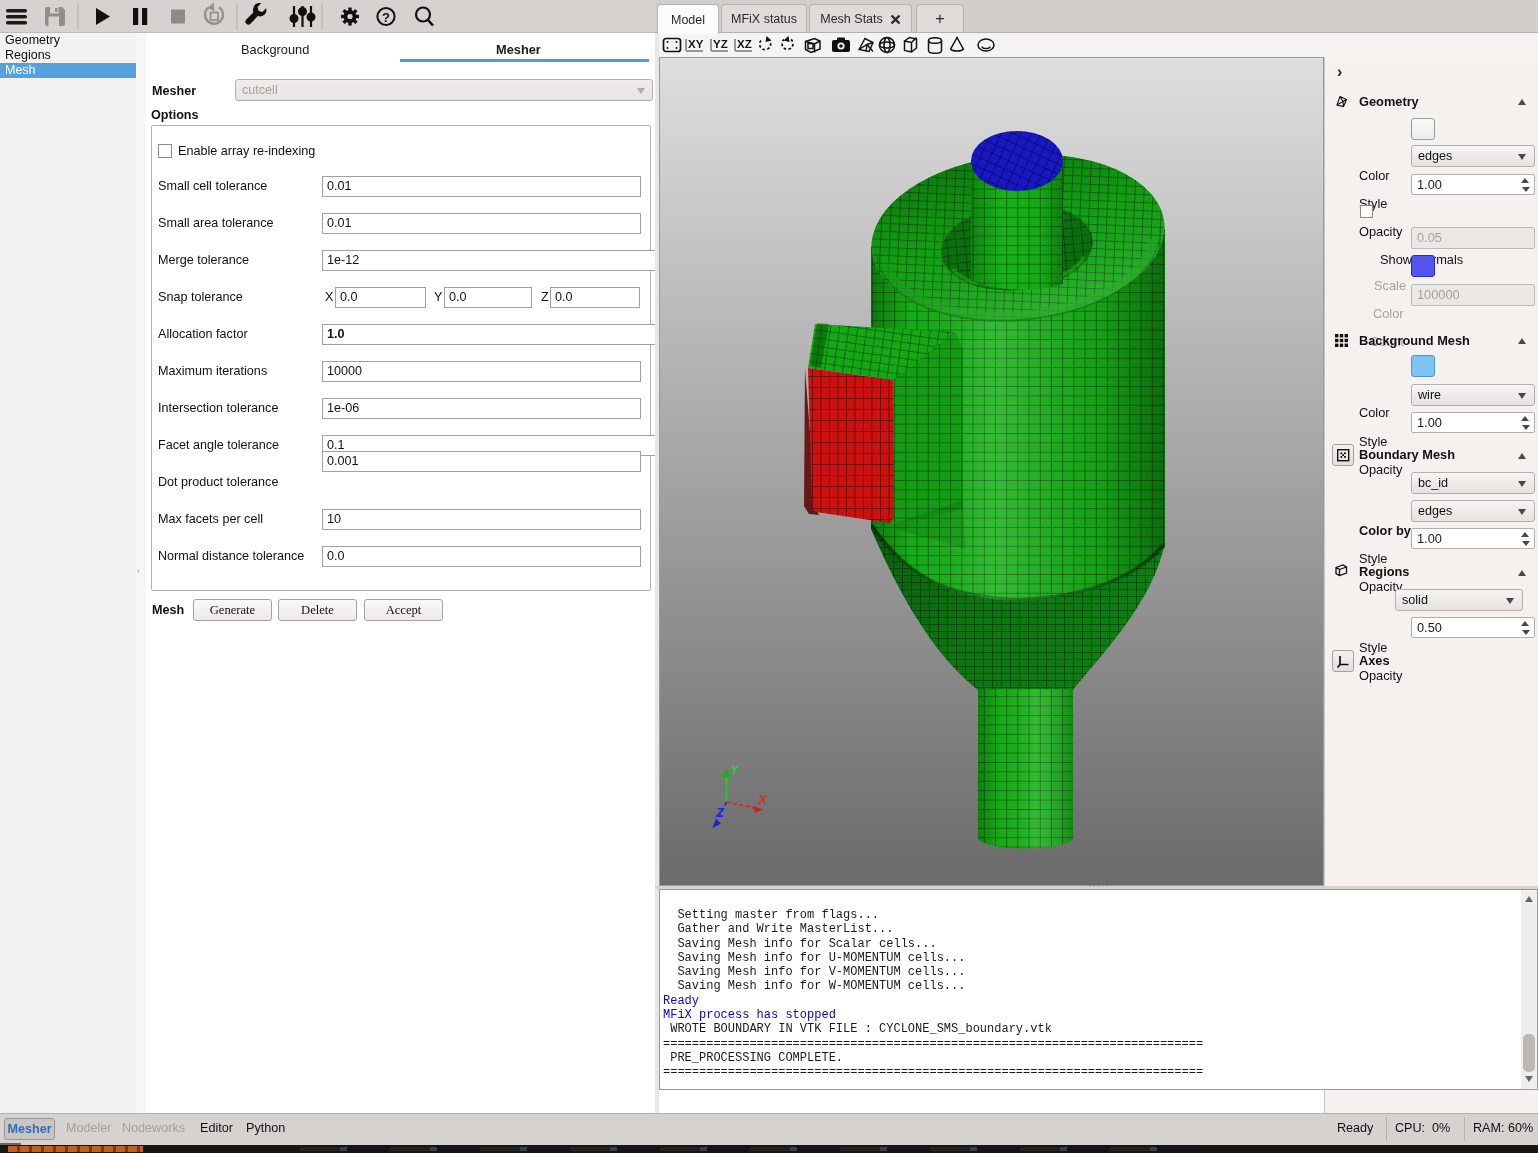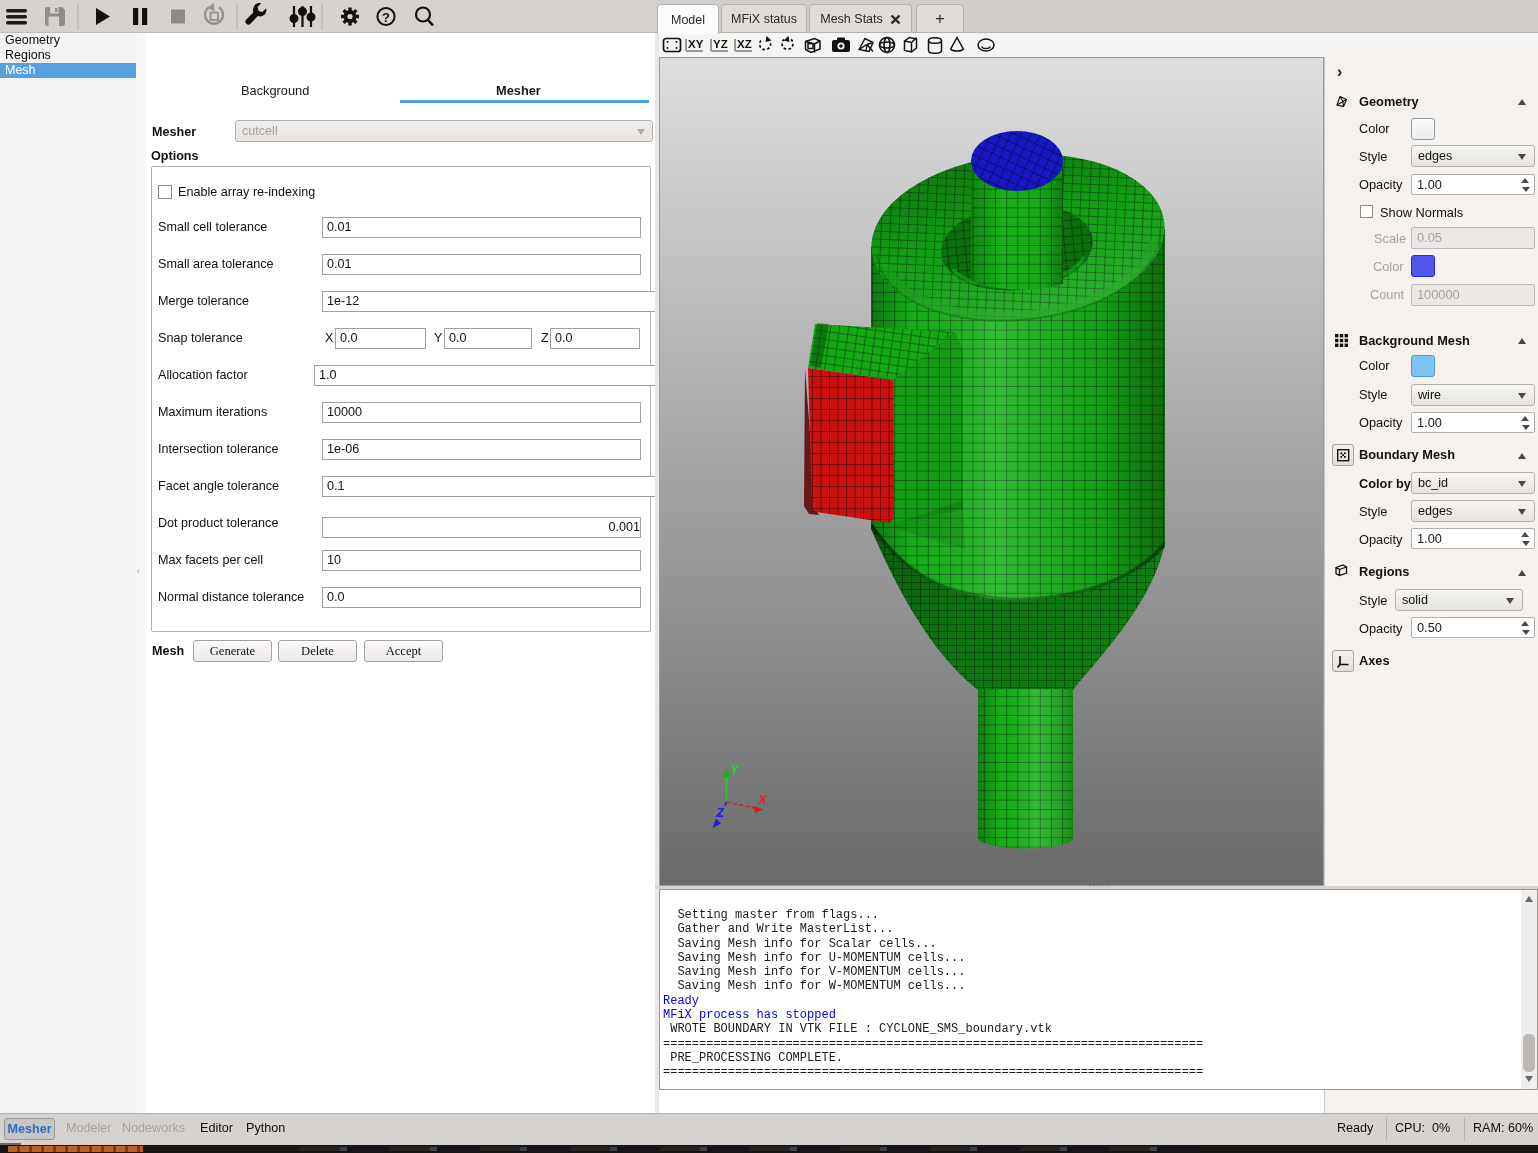--- a/index.html
+++ b/index.html
@@ -13,38 +13,38 @@
 .vtab { position:absolute; z-index:2; top:4px; height:29px; background:#dedbd8; border:1px solid #b5b1ae; border-bottom:none; border-radius:4px 4px 0 0; font-size:12.5px; color:#2a2a2a; display:flex; align-items:center; justify-content:center; }
 .vtab.active { background:#fcfcfc; height:30px; top:4px; z-index:4; }
 
 #iconbar { left:655px; top:33px; width:883px; height:24px; background:#f6f4f2; }
 
 #leftnav { left:0; top:33px; width:136px; height:1080px; background:#f2f2f3; font-size:12.5px; }
 .navitem { position:absolute; left:0; width:136px; height:15px; line-height:15px; padding-left:5px; color:#111; }
 .navitem.sel { background:#55a1e0; color:#fff; }
 #gutter { left:136px; top:33px; width:10px; height:1080px; background:#f6f6f6; }
 
-#form { left:146px; top:33px; width:509px; height:1080px; background:#ffffff;margin-top:41px; }
+#form { left:146px; top:33px; width:509px; height:1080px; background:#ffffff; }
 .ftab { position:absolute; top:9px; font-size:12.8px; color:#1a1a1a; }
 #mesherline { position:absolute; left:254px; top:26px; width:249px; height:3px; background:#48a0dc; }
 .flabel { position:absolute; font-size:12.6px; color:#111; }
 .fbold { font-weight:bold; }
 .finput { position:absolute; height:21px; background:#fff; border:1px solid #a3a09d; font-size:12.6px; color:#111; padding:0 0 0 4px; line-height:19px; }
 .groupbox { position:absolute; left:5px; top:92px; width:500px; height:466px; border:1px solid #b6b2af; border-radius:2px; }
 .cbox { position:absolute; width:14px; height:14px; background:#fff; border:1px solid #8d8a87; }
 .btn { position:absolute; height:22px; background:linear-gradient(#fbfaf9,#ece9e7); border:1px solid #a5a19e; border-radius:3px; font-size:12.6px; color:#111; text-align:center; line-height:20px;font-family:Liberation Serif, serif; }
 .ddown { position:absolute; height:22px; background:linear-gradient(#f6f5f3,#e5e2df); border:1px solid #b3afac; border-radius:3px; font-size:12.6px; color:#111; padding-left:6px; line-height:20px; }
 
 #vsplit { left:655px; top:33px; width:4px; height:1080px; background:#e9e7e5; }
 
 #viewport { left:659px; top:57px; width:665px; height:829px; }
 
 #rightdock { left:1324px; top:57px; width:214px; height:1096px; background:#f4f1ee; border-left:1px solid #c9c5c2; }
 .dhead { position:absolute; left:34px; font-size:12.8px; font-weight:bold; color:#111; }
-.dlabel { position:absolute; font-size:12.8px; color:#111; }
+.dlabel { position:absolute; font-size:12.8px; color:#111;margin-top:47px; }
 .dlabel.dis { color:#a5a19e; }
 .darrow { position:absolute; width:0; height:0; border-left:4.5px solid transparent; border-right:4.5px solid transparent; border-top:6px solid #4a4745; }
 .duparrow { position:absolute; width:0; height:0; border-left:4px solid transparent; border-right:4px solid transparent; border-bottom:5.5px solid #4a4745; }
 .dspin { position:absolute; left:86px; width:124px; height:21px; background:#fff; border:1px solid #b3afac; border-radius:2px; font-size:12.8px; padding-left:5px; line-height:19px; }
 .ddis { position:absolute; left:86px; width:124px; height:22px; background:#eae7e4; border:1px solid #bcb8b5; border-radius:2px; font-size:12.8px; color:#a5a19e; padding-left:5px; line-height:20px; }
 .iconbtn { position:absolute; width:22px; height:22px; background:linear-gradient(#f2f0ee,#e2dfdc); border:1px solid #a5a19e; border-radius:3px; }
 
 #log { left:659px; top:889px; width:879px; height:201px; background:#fff; border:1px solid #9b9795; font-family:"Liberation Mono", monospace; font-size:12px; line-height:14.3px; white-space:pre; padding:18px 0 0 3px; }
 #logscroll { left:1521px; top:890px; width:16px; height:199px; background:#f0eeec; }
 #msgrow { left:655px; top:1090px; width:883px; height:23px; background:#d6d2cf; font-size:12.6px; }
@@ -233,29 +233,29 @@
     <div class="flabel" style="left:12px; top:220px;">Merge tolerance</div>
     <div class="finput" style="left:176px; top:217px; width:351px;">1e-12</div>
     <div class="flabel" style="left:12px; top:257px;">Snap tolerance</div>
     <div class="flabel" style="left:179px; top:257px;">X</div>
     <div class="finput" style="left:189px; top:254px; width:91px;">0.0</div>
     <div class="flabel" style="left:288px; top:257px;">Y</div>
     <div class="finput" style="left:298px; top:254px; width:88px;">0.0</div>
     <div class="flabel" style="left:395px; top:257px;">Z</div>
     <div class="finput" style="left:404px; top:254px; width:90px;">0.0</div>
     <div class="flabel" style="left:12px; top:294px;">Allocation factor</div>
-    <div class="finput" style="left:168px; top:291px; width:353px;">1.0</div>
+    <div class="finput" style="left:176px; top:291px; width:353px;font-weight:bold;">1.0</div>
     <div class="flabel" style="left:12px; top:331px;">Maximum iterations</div>
     <div class="finput" style="left:176px; top:328px; width:319px;">10000</div>
     <div class="flabel" style="left:12px; top:368px;">Intersection tolerance</div>
     <div class="finput" style="left:176px; top:365px; width:319px;">1e-06</div>
     <div class="flabel" style="left:12px; top:405px;">Facet angle tolerance</div>
     <div class="finput" style="left:176px; top:402px; width:382px;">0.1</div>
     <div class="flabel" style="left:12px; top:442px;">Dot product tolerance</div>
-    <div class="finput" style="left:176px; top:443px; width:319px;text-align:right;">0.001</div>
+    <div class="finput" style="left:176px; top:418px; width:319px;">0.001</div>
     <div class="flabel" style="left:12px; top:479px;">Max facets per cell</div>
     <div class="finput" style="left:176px; top:476px; width:319px;">10</div>
     <div class="flabel" style="left:12px; top:516px;">Normal distance tolerance</div>
     <div class="finput" style="left:176px; top:513px; width:319px;">0.0</div>
 
     <div class="flabel fbold" style="left:6px; top:570px;">Mesh</div>
     <div class="btn" style="left:47px; top:566px; width:79px;">Generate</div>
     <div class="btn" style="left:132px; top:566px; width:79px;">Delete</div>
     <div class="btn" style="left:218px; top:566px; width:79px;">Accept</div>
   </div>

